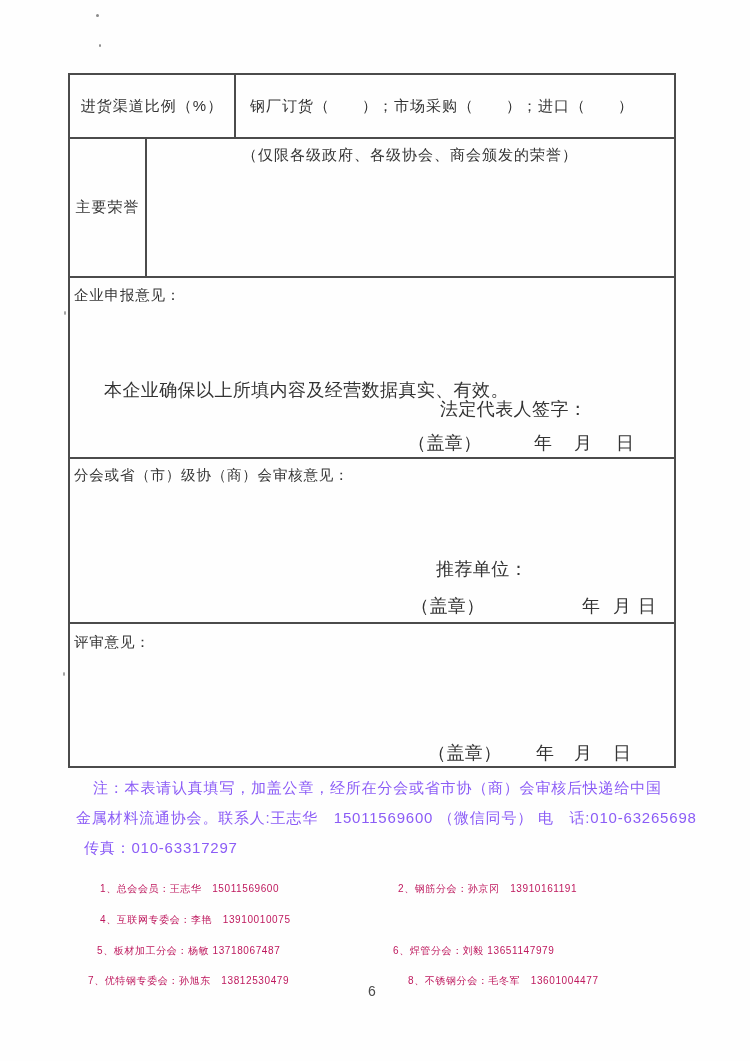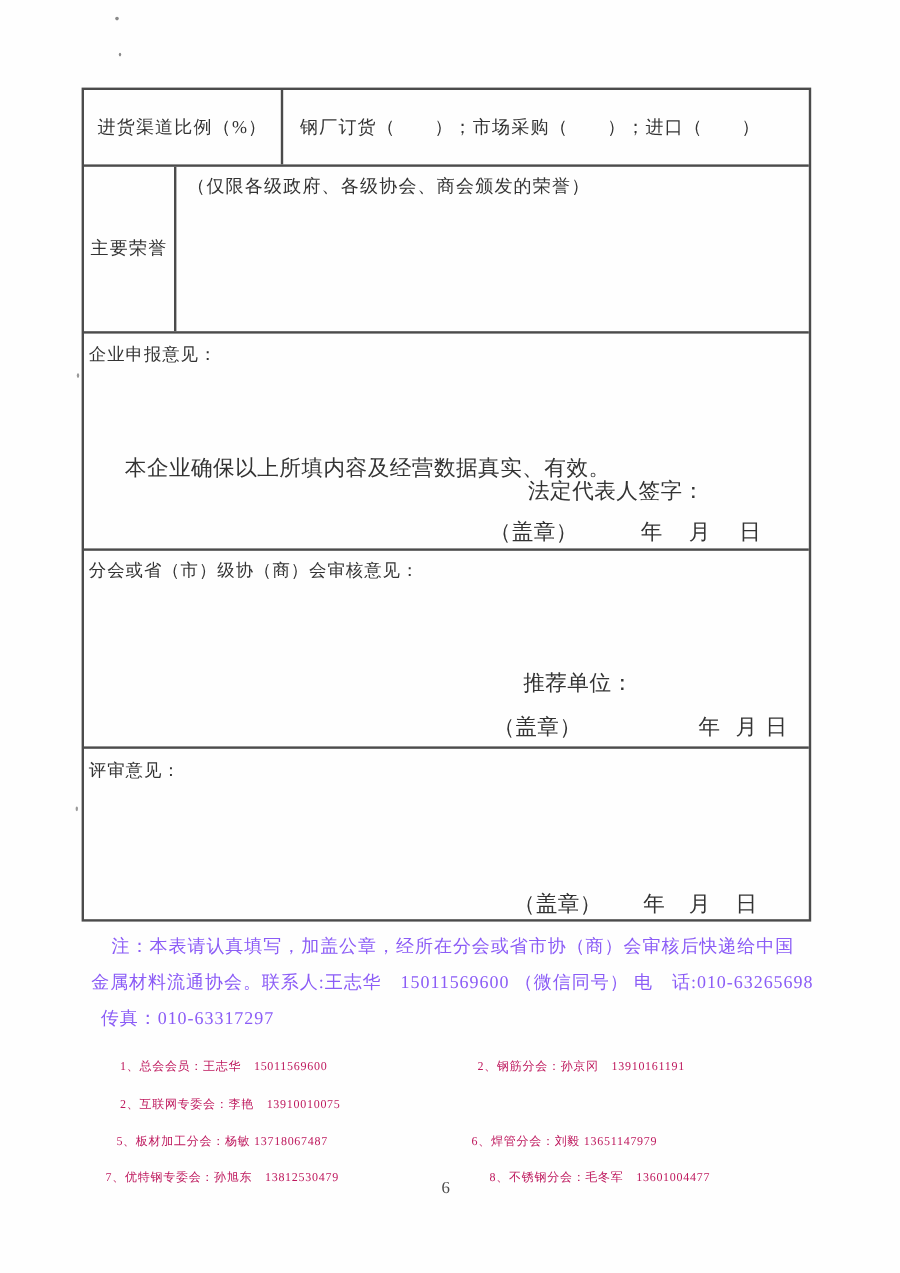--- a/index.html
+++ b/index.html
@@ -1,20 +1,21 @@
 <!DOCTYPE html>
 <html><head>
 <meta charset="utf-8">
 <style>
   html,body { margin:0; padding:0; background:#ffffff; }
   .page {
     position:relative; width:750px; height:1061px;
     background:#fefefe; overflow:hidden;
-    font-family:Liberation Serif, serif;
+    font-family:Liberation Sans, sans-serif;
     color:#333333;
+    text-align:center;
   }
   
   .tbl {
     position:absolute; left:68px; top:73px; width:608px;
     box-sizing:border-box; border:2px solid #4b4b4b;
   }
   .trow { position:relative; box-sizing:border-box; border-bottom:2px solid #4b4b4b; }
   .trow:last-child { border-bottom:none;padding-left:15px; }
   .r1 { height:64px; display:flex; }
   .r2 { height:139px; display:flex; }
@@ -127,21 +128,21 @@
     </div>
 
   </div>
 
   <div class="note-line n1">注：本表请认真填写，加盖公章，经所在分会或省市协（商）会审核后快递给中国</div>
   <div class="note-line n2">金属材料流通协会。联系人:王志华　15011569600 （微信同号） 电　话:010-63265698</div>
   <div class="note-line n3">传真：010-63317297</div>
 
   <div class="contact cr1l">1、总会会员：王志华　15011569600</div>
   <div class="contact cr1r">2、钢筋分会：孙京冈　13910161191</div>
-  <div class="contact cr2l">2、互联网专委会：李艳　13910010075</div>
+  <div class="contact cr2l">4、互联网专委会：李艳　13910010075</div>
   <div class="contact cr3l">5、板材加工分会：杨敏 13718067487</div>
   <div class="contact cr3r">6、焊管分会：刘毅 13651147979</div>
   <div class="contact cr4l">7、优特钢专委会：孙旭东　13812530479</div>
   <div class="contact cr4r">8、不锈钢分会：毛冬军　13601004477</div>
 
   <div class="pagenum">6</div>
 
 </div>
 
 </body></html>

